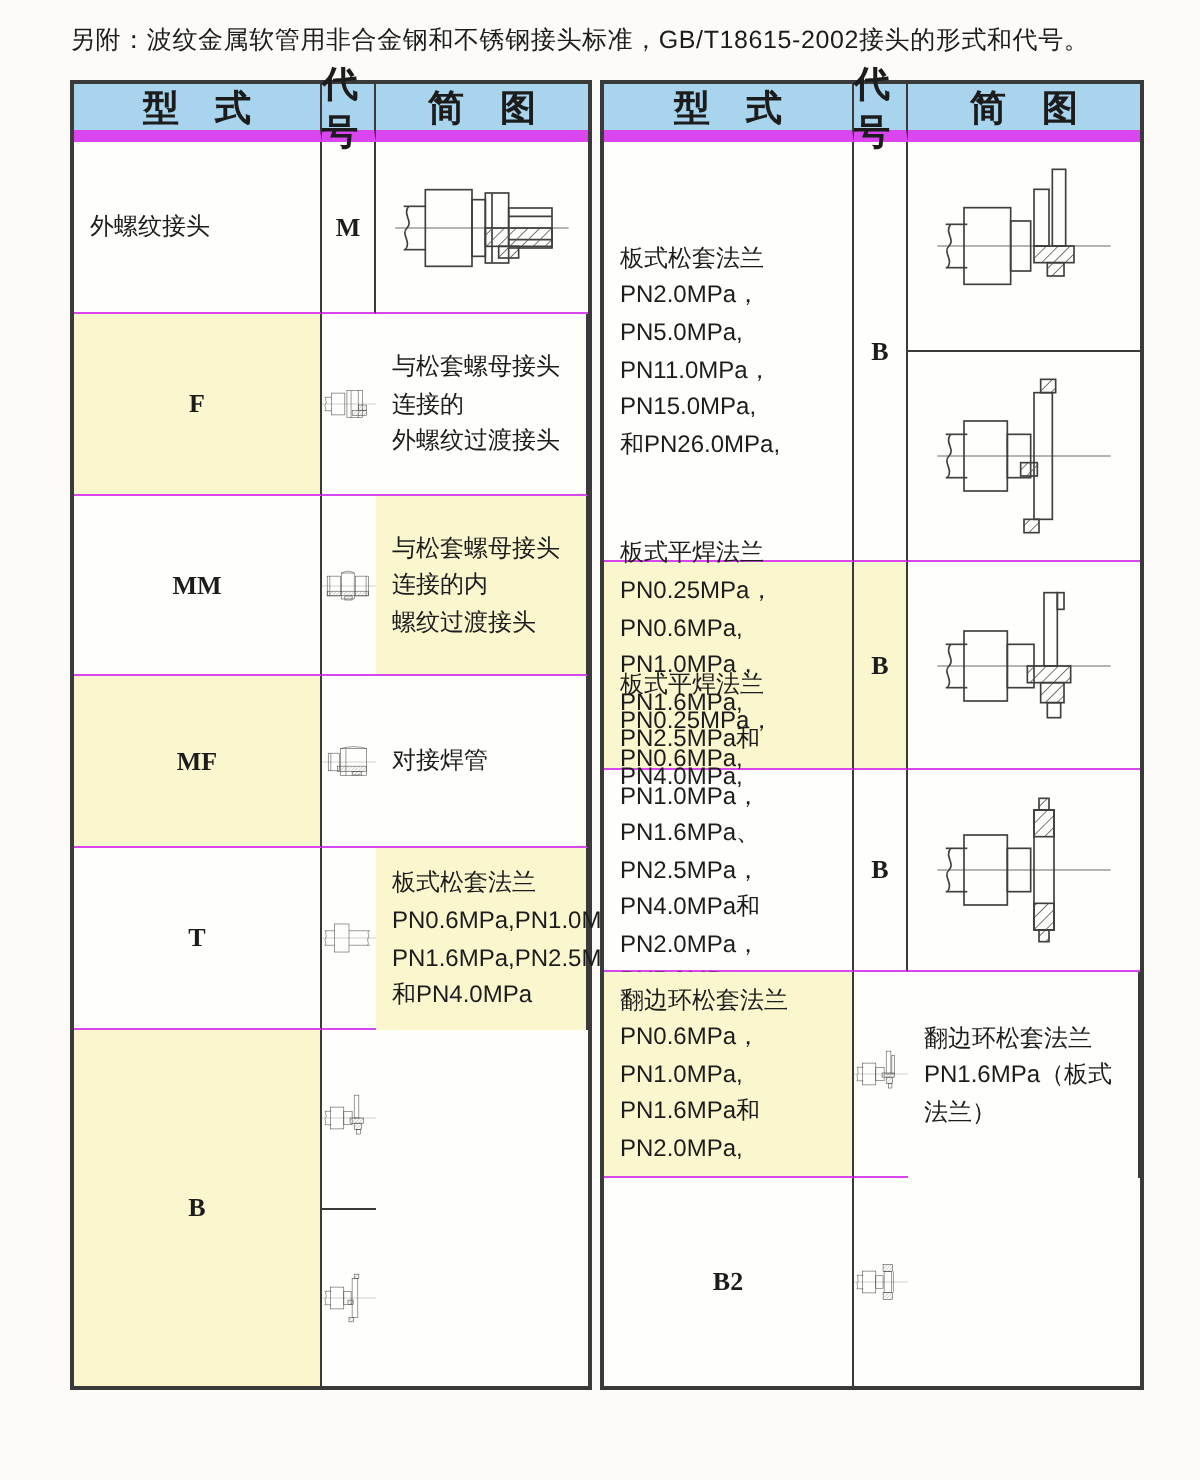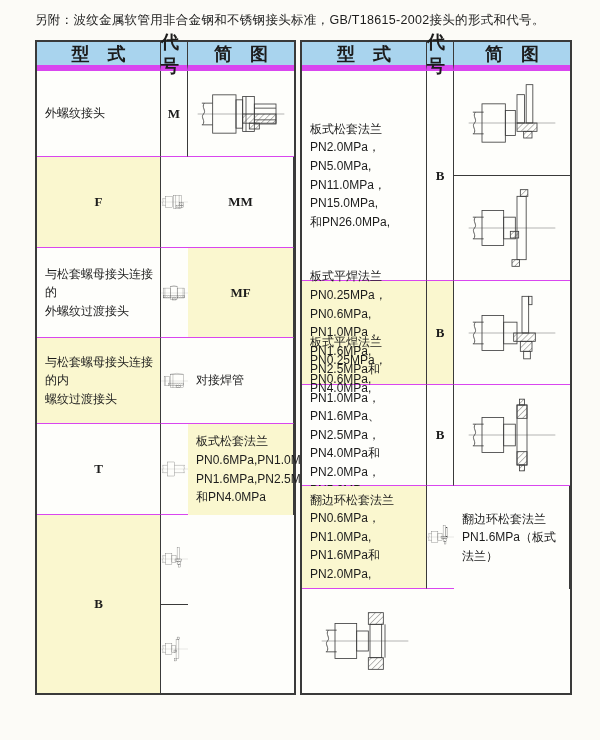--- a/index.html
+++ b/index.html
@@ -92,42 +92,42 @@
           <rect x="18" y="27" width="26" height="42" fill="none" stroke="#3f3f3f" stroke-width="1"></rect>
           <rect x="48" y="22" width="30" height="52" fill="none" stroke="#3f3f3f" stroke-width="1"></rect>
           <line x1="56" y1="22" x2="56" y2="74" stroke="#3f3f3f" stroke-width="1"></line>
           <line x1="70" y1="22" x2="70" y2="74" stroke="#3f3f3f" stroke-width="1"></line>
           <rect x="58" y="60" width="28" height="10" fill="url(#hatch)" stroke="#3f3f3f" stroke-width="1"></rect>
           <rect x="70" y="50" width="16" height="10" fill="url(#hatch)" stroke="#3f3f3f" stroke-width="1"></rect>
         </svg>
       </div>
   </div>
 
-  <div class="c code">MM</div>
   <div class="c type">与松套螺母接头连接的
 外螺纹过渡接头</div>
+  <div class="c code">MM</div>
   <div class="c diag lc">
     <div class="dslot">
         <svg viewBox="0 0 104 96">
           <line x1="0" y1="48" x2="104" y2="48" stroke="#6a6a6a" stroke-width="0.6"></line>
           <rect x="10" y="29" width="26" height="38" fill="none" stroke="#3f3f3f" stroke-width="1"></rect>
           <line x1="15" y1="29" x2="15" y2="67" stroke="#3f3f3f" stroke-width="1"></line>
           <rect x="64" y="29" width="26" height="38" fill="none" stroke="#3f3f3f" stroke-width="1"></rect>
           <line x1="85" y1="29" x2="85" y2="67" stroke="#3f3f3f" stroke-width="1"></line>
           <rect x="38" y="23" width="24" height="50" fill="none" stroke="#3f3f3f" stroke-width="1"></rect>
           <path d="M38,23 Q50,16 62,23" fill="none" stroke="#3f3f3f" stroke-width="1"></path>
           <rect x="10" y="58" width="80" height="9" fill="url(#hatch)" stroke="#3f3f3f" stroke-width="1"></rect>
           <rect x="44" y="67" width="14" height="8" fill="url(#hatch)" stroke="#3f3f3f" stroke-width="1"></rect>
         </svg>
       </div>
   </div>
 
-  <div class="c code hl">MF</div>
   <div class="c type hl">与松套螺母接头连接的内
 螺纹过渡接头</div>
+  <div class="c code hl">MF</div>
   <div class="c diag lc">
     <div class="dslot">
         <svg viewBox="0 0 104 96">
           <line x1="0" y1="48" x2="104" y2="48" stroke="#6a6a6a" stroke-width="0.6"></line>
           <rect x="12" y="31" width="22" height="34" fill="none" stroke="#3f3f3f" stroke-width="1"></rect>
           <line x1="17" y1="31" x2="17" y2="65" stroke="#3f3f3f" stroke-width="1"></line>
           <rect x="36" y="22" width="50" height="52" fill="none" stroke="#3f3f3f" stroke-width="1"></rect>
           <line x1="46" y1="22" x2="46" y2="74" stroke="#3f3f3f" stroke-width="1"></line>
           <path d="M36,22 Q61,15 86,22" fill="none" stroke="#3f3f3f" stroke-width="1"></path>
           <rect x="30" y="56" width="56" height="10" fill="url(#hatch)" stroke="#3f3f3f" stroke-width="1"></rect>
@@ -295,20 +295,21 @@
           <rect x="73" y="12" width="5" height="36" fill="none" stroke="#3f3f3f" stroke-width="1"></rect>
           <rect x="54" y="46" width="24" height="8" fill="url(#hatch)" stroke="#3f3f3f" stroke-width="1"></rect>
           <rect x="62" y="54" width="12" height="12" fill="url(#hatch)" stroke="#3f3f3f" stroke-width="1"></rect>
           <rect x="66" y="66" width="7" height="9" fill="none" stroke="#3f3f3f" stroke-width="1"></rect>
         </svg>
       </div>
   </div>
 
   <div class="c type lr">翻边环松套法兰
 PN1.6MPa（板式法兰）</div>
+  <div class="c code lr">B2</div>
   <div class="c diag lc lr">
     <div class="dslot">
         <svg viewBox="0 0 104 96">
           <line x1="0" y1="48" x2="104" y2="48" stroke="#6a6a6a" stroke-width="0.6"></line>
           <line x1="5" y1="35" x2="18" y2="35" stroke="#3f3f3f" stroke-width="1"></line>
           <line x1="5" y1="61" x2="18" y2="61" stroke="#3f3f3f" stroke-width="1"></line>
           <path d="M8,35 C4,40 11,44 7,48 C3,52 10,56 6,61" fill="none" stroke="#3f3f3f" stroke-width="1"></path>
           <rect x="16" y="27" width="26" height="42" fill="none" stroke="#3f3f3f" stroke-width="1"></rect>
           <rect x="42" y="36" width="14" height="24" fill="none" stroke="#3f3f3f" stroke-width="1"></rect>
           <rect x="56" y="14" width="18" height="14" fill="url(#hatch)" stroke="#3f3f3f" stroke-width="1"></rect>

